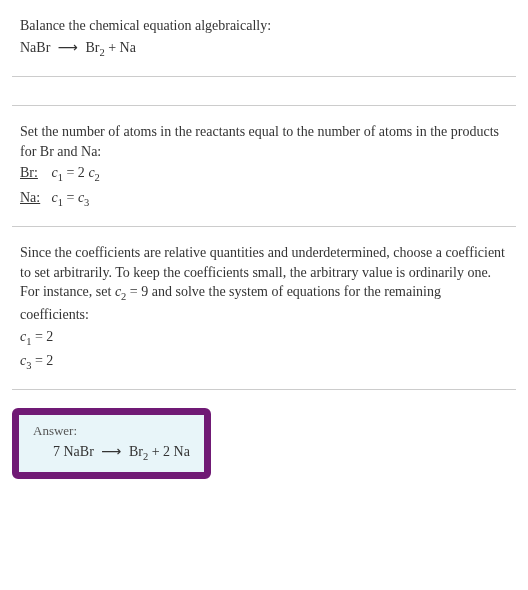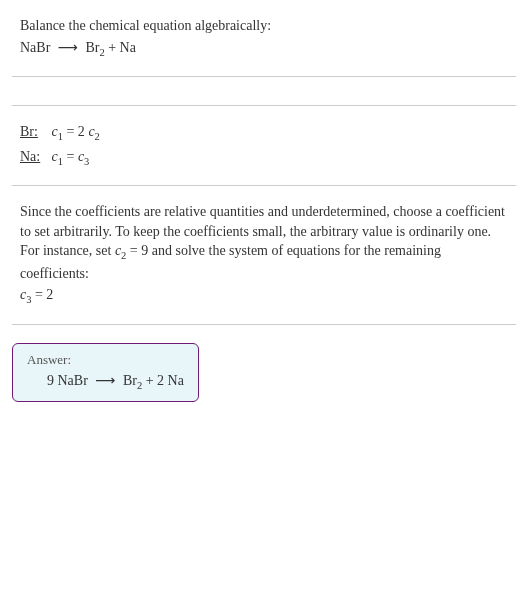--- a/index.html
+++ b/index.html
@@ -28,21 +28,21 @@
       line-height: 1.4;
     }
     .label-col {
       display: inline-block;
       min-width: 28px;
       text-decoration: underline;
     }
     .answer-box {
       display: inline-block;
       background: #e8f5f9;
-      border: 1px solid #701a75;
+      border: 7px solid #701a75;
       border-radius: 6px;
       padding: 8px 14px 10px 14px;
       margin-top: 4px;
     }
     .answer-label {
       font-size: 13px;
       color: #555;
       margin-bottom: 4px;
     }
     .answer-eq {
@@ -73,43 +73,47 @@
 </div>
 
 <hr class="divider">
 
 <div class="section">
 </div>
 
 <hr class="divider">
 
 <div class="section">
+  <div class="line">Set the number of atoms in the reactants equal to the number of atoms in the products for Br and Na:</div>
   <div class="line">
     <span class="label-col"> Br: </span>
     <span class="italic">c</span><sub>1</sub><span> = 2 </span><span class="italic">c</span><sub>2</sub>
   </div>
   <div class="line">
     <span class="label-col">Na: </span>
     <span class="italic">c</span><sub>1</sub><span> = </span><span class="italic">c</span><sub>3</sub>
   </div>
 </div>
 
 <hr class="divider">
 
 <div class="section">
   <div class="line">
     <span>Since the coefficients are relative quantities and underdetermined, choose a coefficient to set arbitrarily. To keep the coefficients small, the arbitrary value is ordinarily one. For instance, set </span><span class="italic">c</span><sub>2</sub><span> = 9 and solve the system of equations for the remaining coefficients:</span>
   </div>
   <div class="line">
+    <span class="italic">c</span><sub>1</sub><span> = 2</span>
+  </div>
+  <div class="line">
     <span class="italic">c</span><sub>3</sub><span> = 2</span>
   </div>
 </div>
 
 <hr class="divider">
 
 <div class="section">
   <div class="answer-box">
     <div class="answer-label">Answer:</div>
     <div class="answer-eq">
-      <span>9 NaBr </span><span class="arrow">⟶</span><span> Br</span><sub>2</sub><span> + 2 Na</span>
+      <span>7 NaBr </span><span class="arrow">⟶</span><span> Br</span><sub>2</sub><span> + 2 Na</span>
     </div>
   </div>
 </div>
 
 </body></html>

